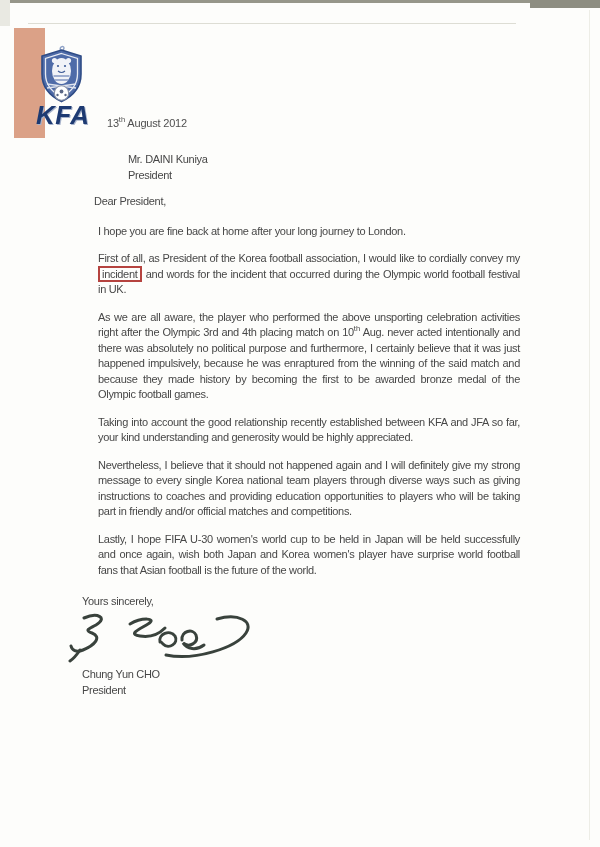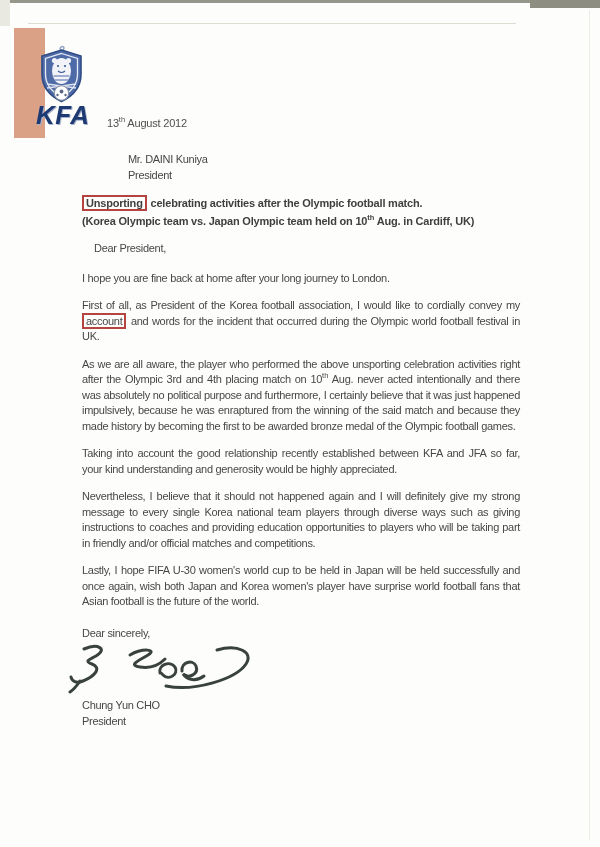--- a/index.html
+++ b/index.html
@@ -28,21 +28,21 @@
 
   
   .letter{
     position:absolute;left:82px;top:151px;width:438px;
     font-size:11px;line-height:15.5px;letter-spacing:-0.3px;color:var(--ink,#474747);
   }
   .addr-line{line-height:16px;padding-left:46px;}
   .recipient{margin:0 0 11px 0;}
   .subject{font-weight:bold;color:var(--subject_ink,#3f3f3f);line-height:18px;margin:0 0 11px 0;letter-spacing:-0.2px;}
   .salutation{margin:0 0 14px 12px;}
-  .para{margin:0 0 12px 0;text-align:justify;}
+  .para{margin:0 0 12px 16px;text-align:justify;}
   .redbox{
     border:2px solid var(--accent_red,#b5433f);
     padding:0 2px;margin:0 1px 0 0;
   }
   sup{font-size:7.5px;line-height:0;letter-spacing:0;vertical-align:super;}
   .valediction{margin:16px 0 0 0;}
   .signature-wrap{height:52px;position:relative;margin:2px 0 2px -14px;}
   .signer{line-height:16px;}
 </style>
 </head>
@@ -79,40 +79,36 @@
 
   <div class="date-line"><span>13</span><sup>th</sup><span> August 2012</span></div>
 
   <div class="letter">
 
     <div class="recipient">
       <div class="addr-line">Mr. DAINI Kuniya</div>
       <div class="addr-line">President</div>
     </div>
 
-    <div class="subject">
-      <div><span class="redbox">Unsporting</span><span> celebrating activities after the Olympic football match.</span></div>
-      <div><span>(Korea Olympic team vs. Japan Olympic team held on 10</span><sup>th</sup><span> Aug. in Cardiff, UK)</span></div>
-    </div>
 
     <div class="salutation">Dear President,</div>
 
     <div class="para">I hope you are fine back at home after your long journey to London.</div>
 
-    <div class="para"><span>First of all, as President of the Korea football association, I would like to cordially convey my </span><span class="redbox">account</span><span> and words for the incident that occurred during the Olympic world football festival in UK.</span></div>
+    <div class="para"><span>First of all, as President of the Korea football association, I would like to cordially convey my </span><span class="redbox">incident</span><span> and words for the incident that occurred during the Olympic world football festival in UK.</span></div>
 
     <div class="para"><span>As we are all aware, the player who performed the above unsporting celebration activities right after the Olympic 3rd and 4th placing match on 10</span><sup>th</sup><span> Aug. never acted intentionally and there was absolutely no political purpose and furthermore, I certainly believe that it was just happened impulsively, because he was enraptured from the winning of the said match and because they made history by becoming the first to be awarded bronze medal of the Olympic football games.</span></div>
 
     <div class="para">Taking into account the good relationship recently established between KFA and JFA so far, your kind understanding and generosity would be highly appreciated.</div>
 
     <div class="para">Nevertheless, I believe that it should not happened again and I will definitely give my strong message to every single Korea national team players through diverse ways such as giving instructions to coaches and providing education opportunities to players who will be taking part in friendly and/or official matches and competitions.</div>
 
     <div class="para">Lastly, I hope FIFA U-30 women's world cup to be held in Japan will be held successfully and once again, wish both Japan and Korea women's player have surprise world football fans that Asian football is the future of the world.</div>
 
-    <div class="valediction">Dear sincerely,</div>
+    <div class="valediction">Yours sincerely,</div>
 
     <div class="signature-wrap">
       <svg width="195" height="52" viewBox="0 0 195 52" aria-hidden="true">
         <g fill="none" stroke="#39423c" stroke-width="3" stroke-linecap="round">
           <path d="M16 6 C30 0 40 6 28 13 C21 17 16 18 24 21 C34 25 27 33 15 38 C8 41 4 38 3 34"></path>
           <path d="M12 38 C8 44 5 47 2 49"></path>
           <path d="M62 12 C74 5 90 6 80 12 C70 18 60 22 72 24 C84 26 92 21 97 16"></path>
           <path d="M92 30 C90 22 102 17 107 24 C111 31 101 38 95 32 C93 29 92 30 92 30"></path>
           <path d="M114 28 C113 19 125 16 128 23 C131 31 121 36 115 31 C119 37 128 39 136 33"></path>
           <path d="M149 7 C170 1 186 9 178 21 C168 36 126 49 98 43"></path>

